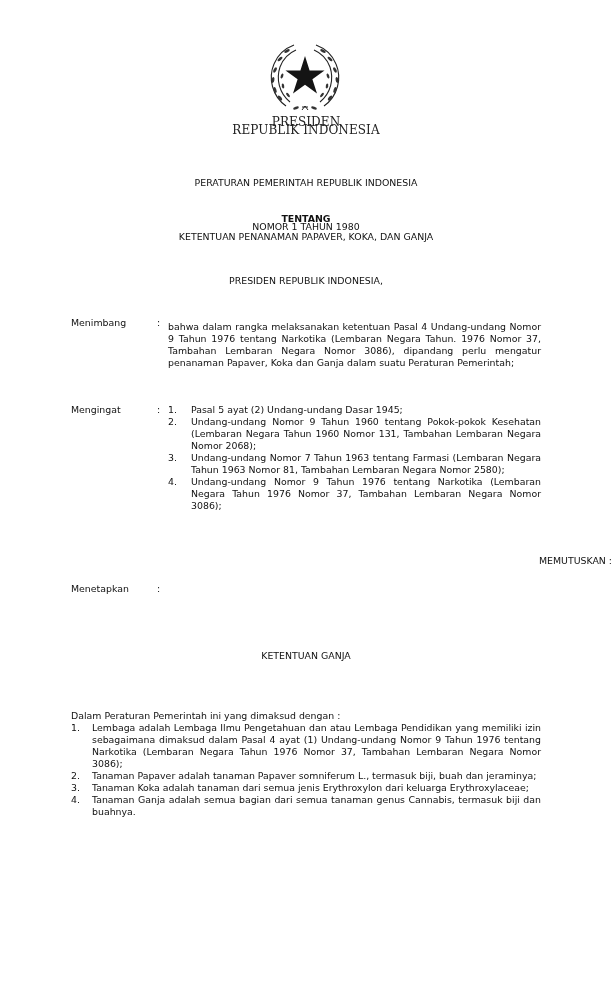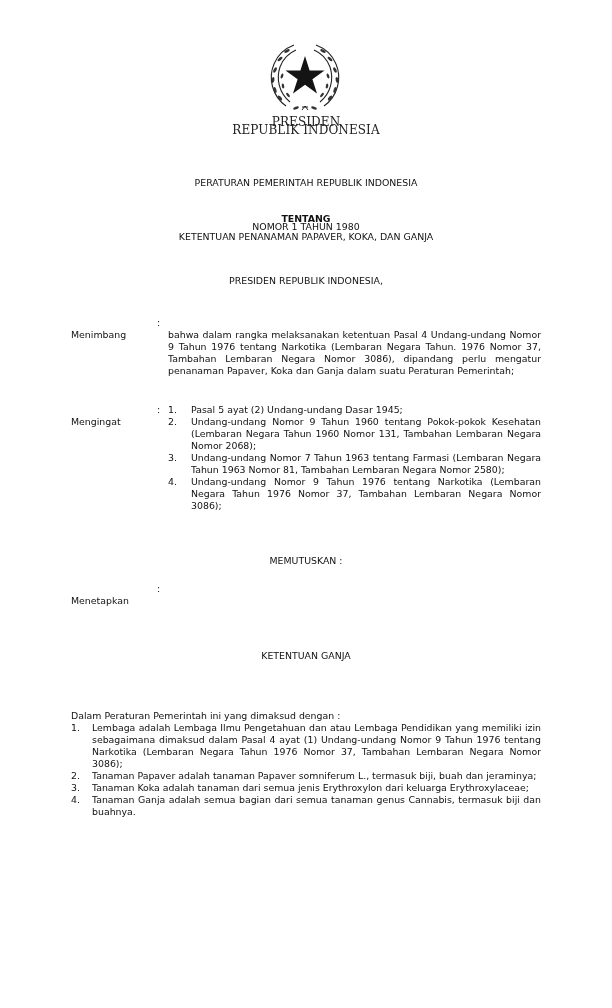--- a/index.html
+++ b/index.html
@@ -11,23 +11,23 @@
     .page { position: absolute; left: 0; top: 0; width: 612px; height: 1008px; }
     .emblem { position: absolute; left: 266px; top: 40px; width: 78px; height: 76px; }
     .emblem svg { width: 78px; height: 76px; display: block; }
     .emblem-caption {
       position: absolute; left: 206px; width: 200px; text-align: center;
       font-family: "DejaVu Serif", serif; font-size: 12px; line-height: 8px;
       letter-spacing: 0.1px; color: #222;
     }
     .center-line { position: absolute; left: 0; width: 612px; text-align: center; }
     .row { position: absolute; left: 71px; width: 470px; }
-    .label { position: absolute; left: 0; top: 12px; }
+    .label { position: absolute; left: 0; top: 0; }
     .colon { position: absolute; left: 86px; top: 0; }
-    .body { position: absolute; left: 97px; top: 12px; width: 373px; text-align: justify; }
+    .body { position: absolute; left: 97px; top: 4px; width: 373px; text-align: justify; }
     .body p { margin: 0; }
     .numlist { position: absolute; left: 97px; top: 0; width: 373px; }
     .numitem { position: relative; padding-left: 23px; text-align: justify; }
     .numitem .num { position: absolute; left: 0; top: 0; }
     .plist { position: absolute; left: 71px; width: 470px; }
     .plist .intro { margin: 0; }
     .plist .numitem { padding-left: 21px; }
   </style>
 </head>
 <body>
@@ -102,21 +102,21 @@
         <span class="num">3.</span>
         <span>Undang-undang  Nomor 7 Tahun 1963 tentang Farmasi (Lembaran Negara Tahun 1963 Nomor 81, Tambahan Lembaran Negara Nomor 2580);</span>
       </div>
       <div class="numitem">
         <span class="num">4.</span>
         <span>Undang-undang  Nomor 9 Tahun 1976 tentang Narkotika (Lembaran Negara Tahun 1976 Nomor 37, Tambahan Lembaran Negara Nomor 3086);</span>
       </div>
     </div>
   </div>
 
-  <div class="center-line" style="top:555px;">MEMUTUSKAN :</div>
+  <div class="center-line" style="top:555px;text-align:right;">MEMUTUSKAN :</div>
 
   <div class="row" style="top:583px; height:26px;">
     <span class="label">Menetapkan</span>
     <span class="colon">:</span>
   </div>
 
   <div class="center-line" style="top:650px;">KETENTUAN GANJA</div>
 
 
   <div class="plist" style="top:710px;">

